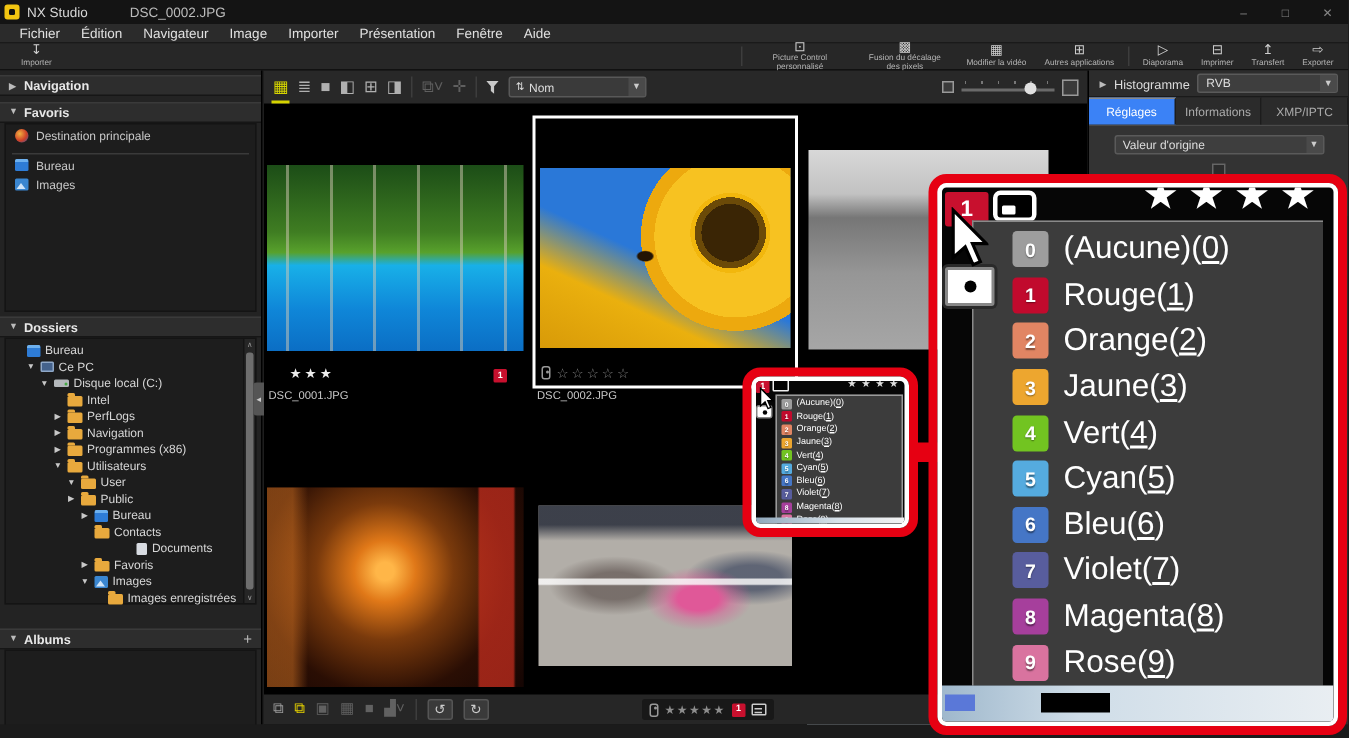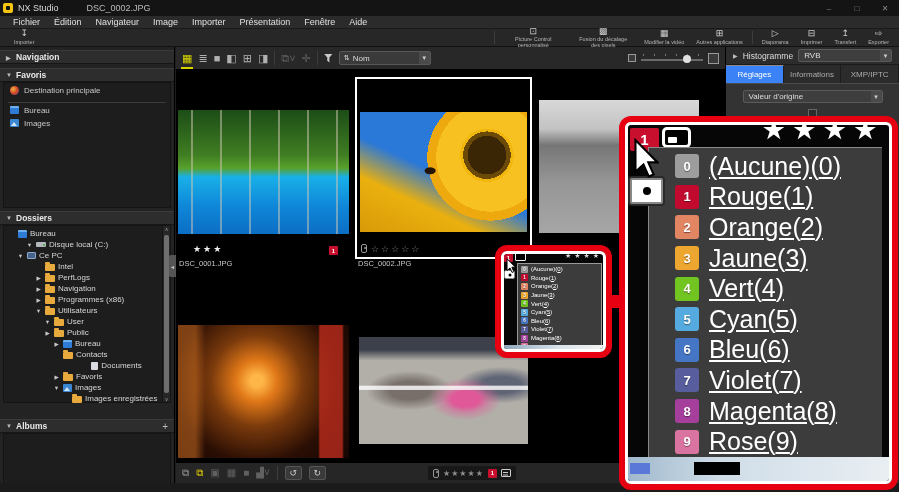--- a/index.html
+++ b/index.html
@@ -158,21 +158,21 @@
   .cs .co-badge { position:absolute; left:0; top:-1px; width:9px; height:9px; font-size:6px; }
   .cs .co-listico { position:absolute; left:11px; top:-1px; width:11px; height:8px; border:1px solid #eee; border-radius:1px; background:#000; }
   .cs .co-stars { position:absolute; right:1px; top:-2px; font-size:7px; letter-spacing:3px; color:#ddd; }
   .cs .co-strip { position:absolute; left:0; bottom:0; width:100%; height:4px; background:linear-gradient(90deg,#8fa8bc,#d8e2ea 55%,#f2f2f2); }
   .cs .cursor { position:absolute; left:2px; top:4px; }
 
   
   .cb .lm-panel { left:20px; top:22px; width:234px; height:310px; border-top:1px solid #8a8a8a; border-left:1px solid #8a8a8a; padding-top:3px; }
   .cb .lm-row { height:30.6px; padding-left:26px; gap:10px; }
   .cb .lm-sq { width:24px; height:24px; font-size:13px; border-radius:3px; }
-  .cb .lm-text { font-size:25px;text-decoration:underline; }
+  .cb .lm-text { font-size:21px; }
   .cb .sel-ind { left:2px; top:53px; width:33px; height:26px; border-width:2px; box-shadow:0 0 0 2px #2a2a2a; }
   .cb .sel-ind::after { width:8px; height:8px; }
   .cb .co-badge { position:absolute; left:2px; top:3px; width:29px; height:23px; font-size:15px; border-radius:2px; }
   .cb .co-listico { position:absolute; left:34px; top:2px; width:29px; height:21px; border:3px solid #fff; border-radius:5px; background:#000; }
   .cb .co-listico::after { content:""; position:absolute; left:3px; bottom:2px; width:9px; height:6px; background:#fff; border-radius:1px; }
   .cb .co-stars { position:absolute; right:4px; top:-9px; font-size:24px; letter-spacing:9px; color:#fff; font-weight:bold; }
   .cb .co-strip { position:absolute; left:0; top:332px; width:100%; height:24px; background:linear-gradient(90deg,#9fb8cc,#cfdde8 35%,#e9eef2); }
   .cb .co-strip .blackrect { position:absolute; left:66px; top:5px; width:46px; height:13px; background:#000; }
   .cb .co-strip .bluerect { position:absolute; left:2px; top:6px; width:20px; height:11px; background:#5a78d8; }
   .cb .cursor { position:absolute; left:5px; top:13px; }
@@ -277,29 +277,29 @@
       <span class="arr">▼</span>
       <span>Dossiers</span>
     </div>
     <div class="s-panel" style="height:178px;">
       <div class="tree" id="folder-tree">
           <div class="tree-row" style="padding-left: 4px;">
             <span class="tree-arr"></span>
             <span class="ico ico-desktop"></span>
             <span>Bureau</span>
           </div>
+          <div class="tree-row" style="padding-left: 13px;">
+            <span class="tree-arr">▼</span>
+            <span class="ico ico-computer"></span>
+            <span>Ce PC</span>
+          </div>
           <div class="tree-row" style="padding-left: 22px;">
             <span class="tree-arr">▼</span>
             <span class="ico ico-drive"></span>
             <span>Disque local (C:)</span>
-          </div>
-          <div class="tree-row" style="padding-left: 13px;">
-            <span class="tree-arr">▼</span>
-            <span class="ico ico-computer"></span>
-            <span>Ce PC</span>
           </div>
           <div class="tree-row" style="padding-left: 31px;">
             <span class="tree-arr"></span>
             <span class="ico ico-folder"></span>
             <span>Intel</span>
           </div>
           <div class="tree-row" style="padding-left: 31px;">
             <span class="tree-arr">▶</span>
             <span class="ico ico-folder"></span>
             <span>PerfLogs</span>

